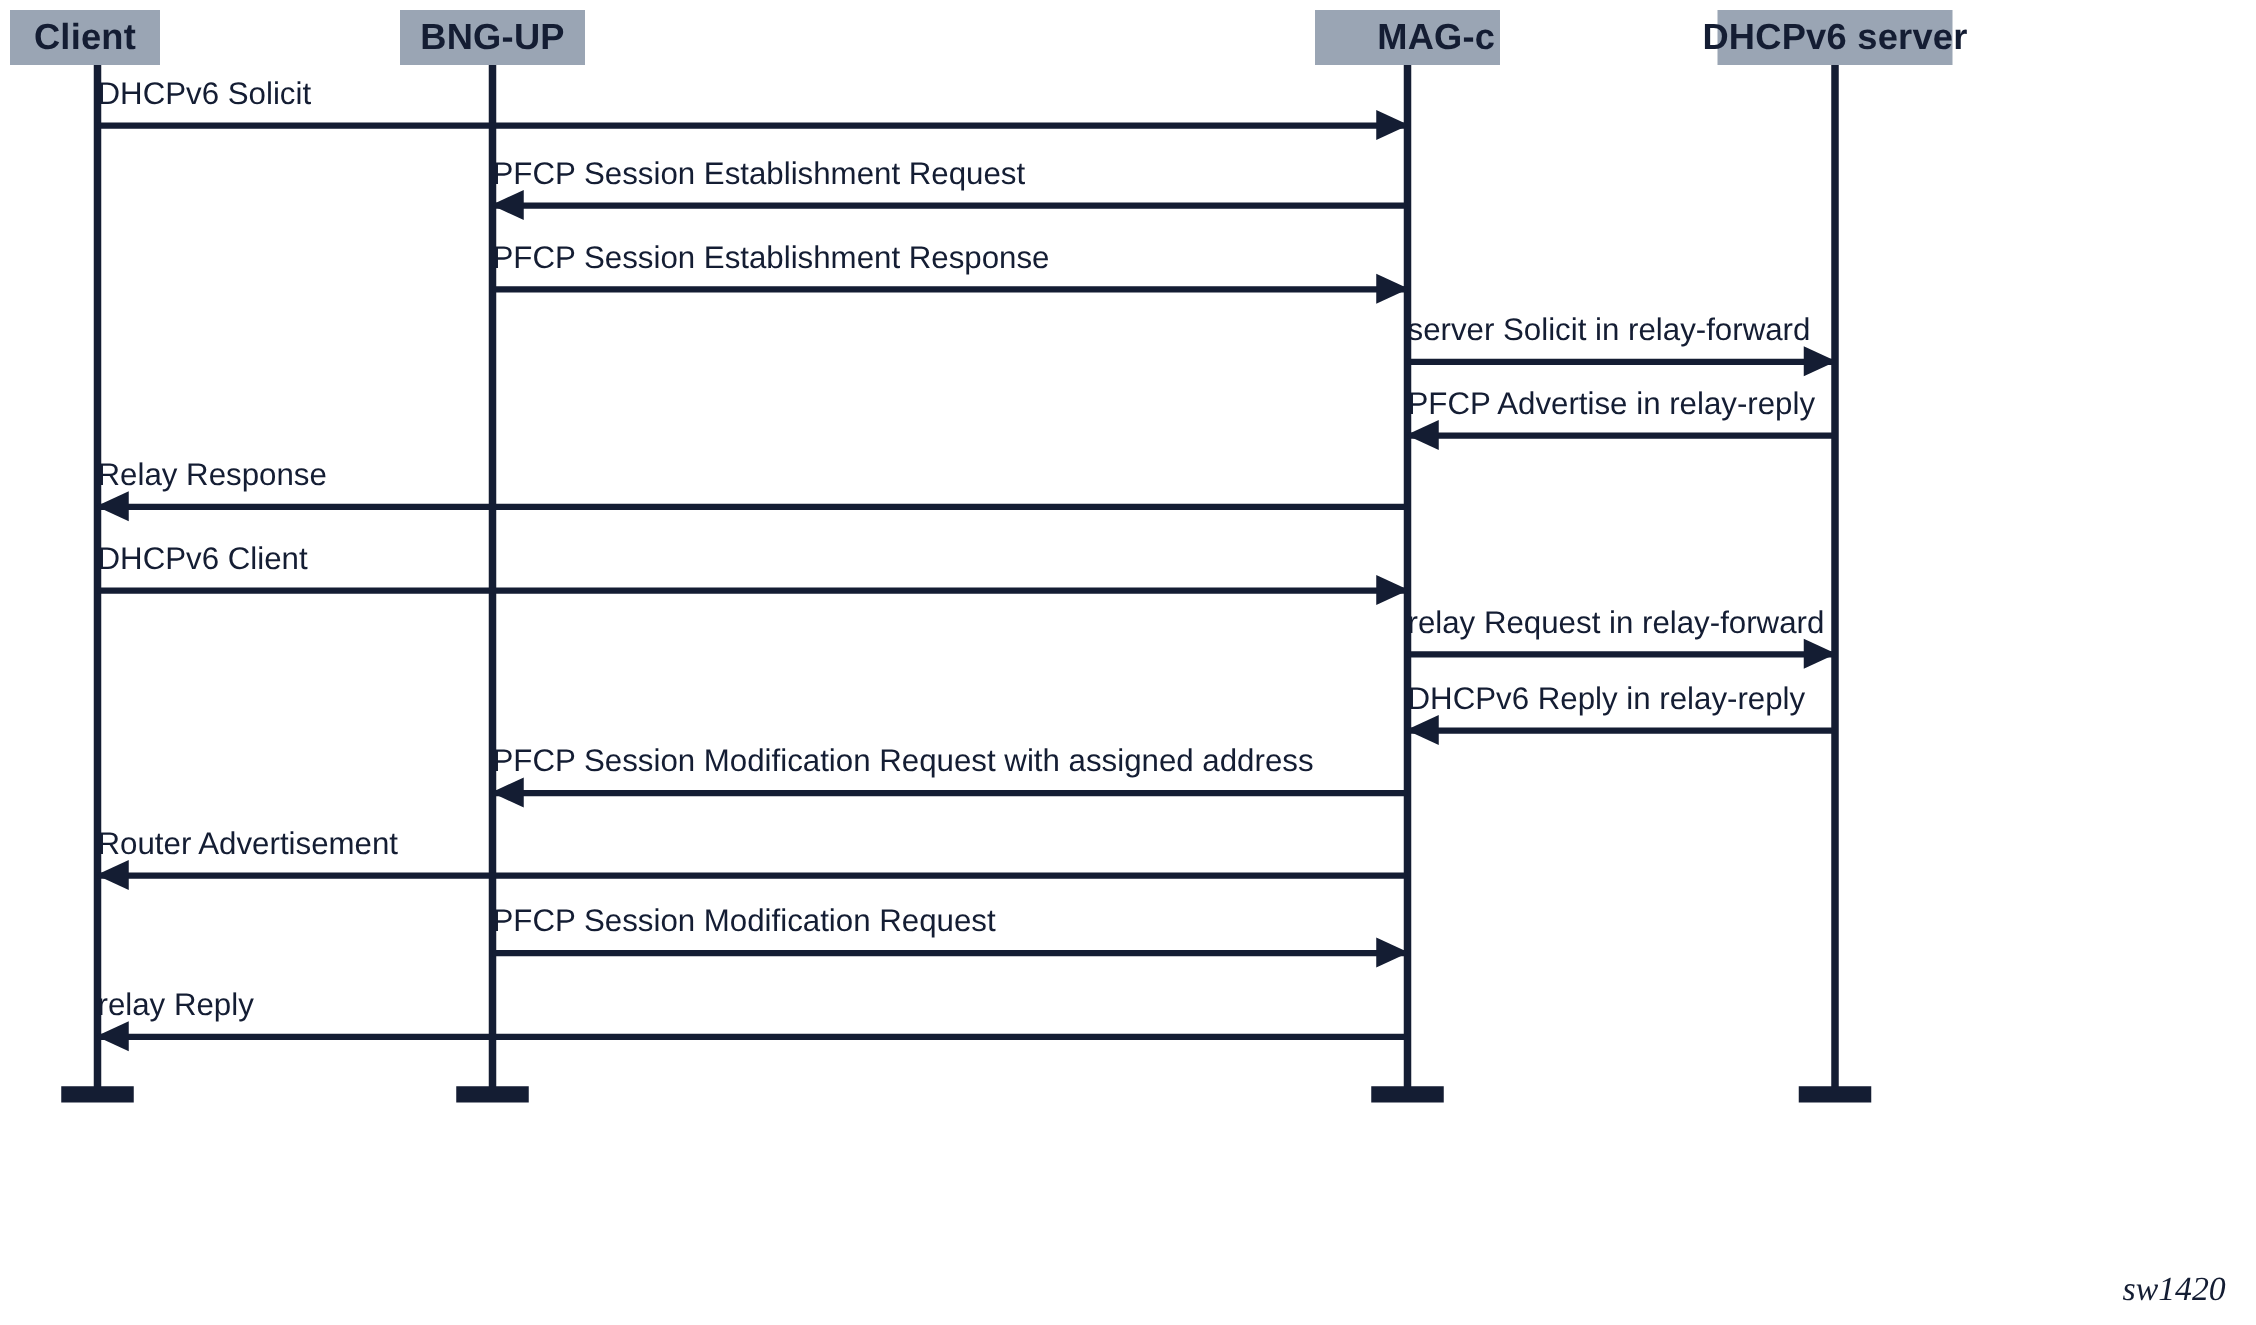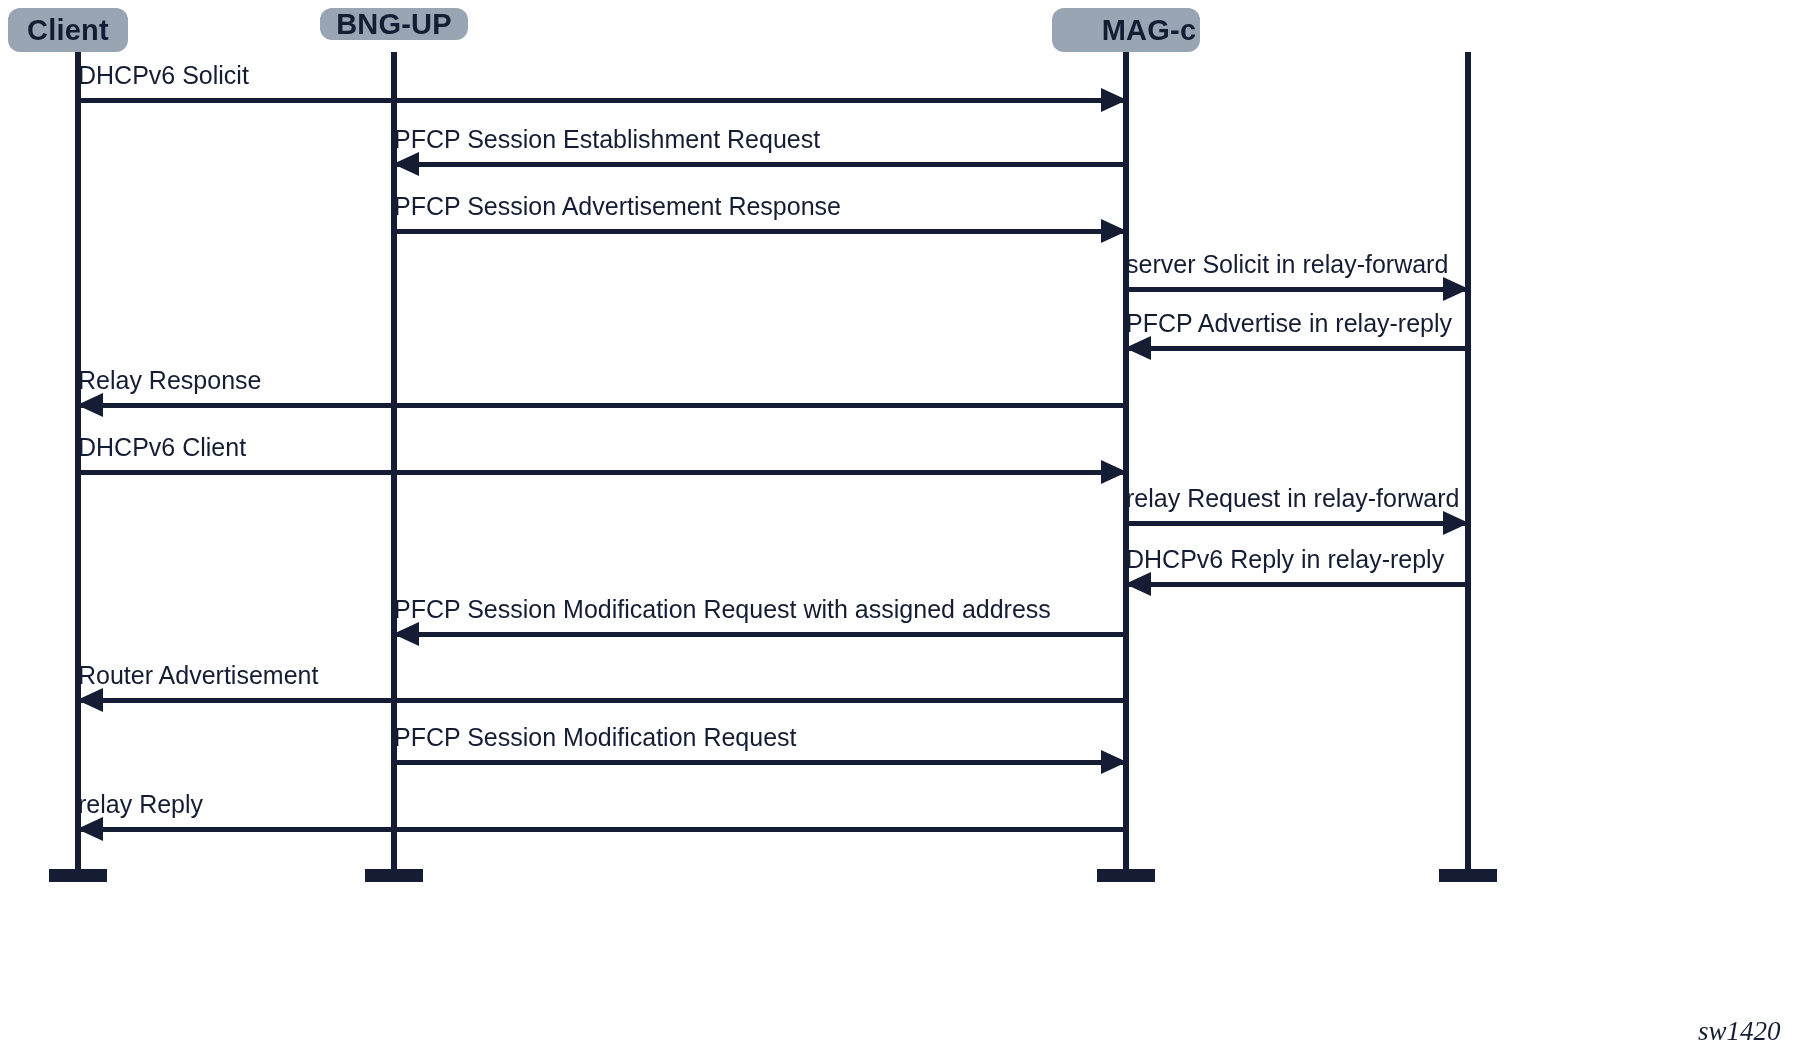--- a/index.html
+++ b/index.html
@@ -25,21 +25,20 @@
     background: #9aa5b4;
     color: #141d33;
     font-weight: bold;
     font-size: 29px;
     line-height: 1;
     display: flex;
     align-items: center;
     justify-content: center;
     white-space: nowrap;
     letter-spacing: 0.2px;
-    border-radius: 12px;
   }
 
   
   .lifeline {
     position: absolute;
     width: 6px;
     background: #141d33;
   }
   .lifeline-foot {
     position: absolute;
@@ -97,42 +96,43 @@
     white-space: nowrap;
   }
 </style>
 </head>
 <body>
 
 <div id="canvas">
     <div class="actor-box" style="left: 8px; top: 8px; width: 120px; height: 44px;">Client</div>
     <div class="lifeline" style="left: 75px; top: 52px; height: 820px;"></div>
     <div class="lifeline-foot" style="left: 49px; top: 869px; width: 58px;"></div>
-    <div class="actor-box" style="left: 320px; top: 8px; width: 148px; height: 32px;">BNG-UP</div>
+    <div class="actor-box" style="left: 320px; top: 8px; width: 148px; height: 44px;">BNG-UP</div>
     <div class="lifeline" style="left: 391px; top: 52px; height: 820px;"></div>
     <div class="lifeline-foot" style="left: 365px; top: 869px; width: 58px;"></div>
     <div class="actor-box" style="left: 1052px; top: 8px; width: 148px; height: 44px; padding-left: 46px;">MAG-c</div>
     <div class="lifeline" style="left: 1123px; top: 52px; height: 820px;"></div>
     <div class="lifeline-foot" style="left: 1097px; top: 869px; width: 58px;"></div>
+    <div class="actor-box" style="left: 1374px; top: 8px; width: 188px; height: 44px;">DHCPv6 server</div>
     <div class="lifeline" style="left: 1465px; top: 52px; height: 820px;"></div>
     <div class="lifeline-foot" style="left: 1439px; top: 869px; width: 58px;"></div>
     <div class="msg to-right" style="left: 78px; top: 98px; width: 1048px;">
       <div class="line"></div>
       <div class="head"></div>
       <div class="label">DHCPv6 Solicit</div>
     </div>
     <div class="msg to-left" style="left: 394px; top: 162px; width: 732px;">
       <div class="line"></div>
       <div class="head"></div>
       <div class="label">PFCP Session Establishment Request</div>
     </div>
     <div class="msg to-right" style="left: 394px; top: 229px; width: 732px;">
       <div class="line"></div>
       <div class="head"></div>
-      <div class="label">PFCP Session Advertisement Response</div>
+      <div class="label">PFCP Session Establishment Response</div>
     </div>
     <div class="msg to-right" style="left: 1126px; top: 287px; width: 342px;">
       <div class="line"></div>
       <div class="head"></div>
       <div class="label">server Solicit in relay-forward</div>
     </div>
     <div class="msg to-left" style="left: 1126px; top: 346px; width: 342px;">
       <div class="line"></div>
       <div class="head"></div>
       <div class="label">PFCP Advertise in relay-reply</div>

